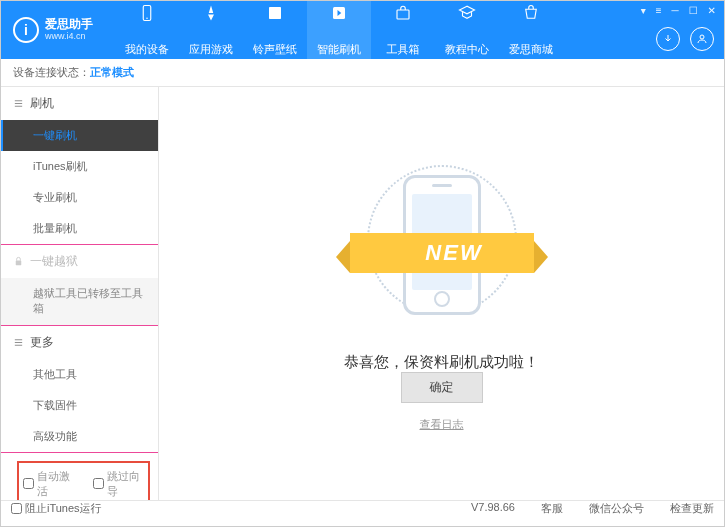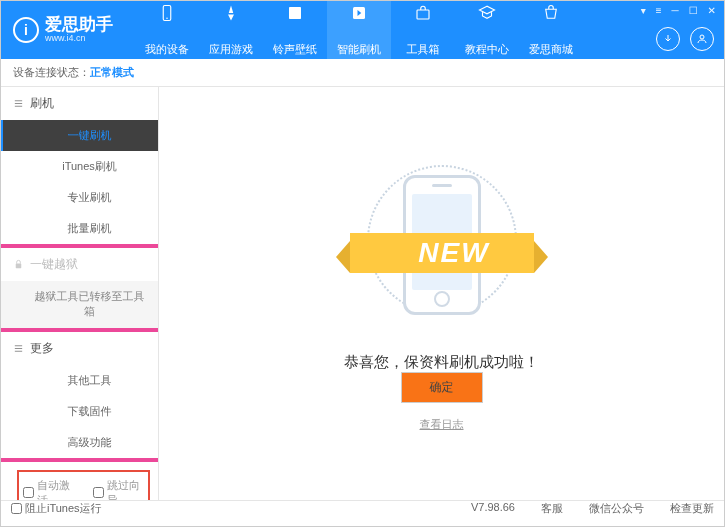--- a/index.html
+++ b/index.html
@@ -1,62 +1,62 @@
 <!DOCTYPE html>
 <html><head>
 <meta charset="utf-8">
 <style>
 * { margin: 0; padding: 0; box-sizing: border-box; font-family: "Microsoft YaHei", Arial, sans-serif; }
 body { width: 725px; height: 527px; background: #fff; overflow: hidden; border: 1px solid #ccc; }
 .header { background: #1e8fff; height: 58px; display: flex; align-items: center; color: #fff; position: relative; }
 .logo-area { display: flex; align-items: center; padding: 0 12px; }
 .logo-circle { width: 26px; height: 26px; border: 2px solid #fff; border-radius: 50%; display: flex; align-items: center; justify-content: center; font-weight: bold; font-size: 14px; margin-right: 6px; }
 .logo-text { display: flex; flex-direction: column; line-height: 1.1; }
-.logo-title { font-size: 17px; font-weight: bold; }
+.logo-title { font-size: 12px; font-weight: bold; }
 .logo-url { font-size: 9px; opacity: 0.85; }
 .nav { display: flex; height: 100%; margin-left: 10px; }
 .nav-item { width: 64px; display: flex; flex-direction: column; align-items: center; justify-content: center; font-size: 11px; cursor: pointer; gap: 20px; }
 .nav-item.active { background: #3ca0ff; }
 .nav-icon { width: 18px; height: 18px; display: flex; align-items: center; justify-content: center; }
 .nav-icon svg { width: 18px; height: 18px; fill: #fff; }
 .window-controls { position: absolute; right: 6px; top: 4px; display: flex; gap: 6px; font-size: 10px; }
 .win-ctrl { cursor: pointer; opacity: 0.9; padding: 0 2px;}
 .header-right { position: absolute; right: 10px; bottom: 8px; display: flex; gap: 10px; }
 .circ-btn { width: 24px; height: 24px; border: 1.5px solid #fff; border-radius: 50%; display: flex; align-items: center; justify-content: center; cursor: pointer; }
 .circ-btn svg { width: 12px; height: 12px; fill: none; stroke: #fff; stroke-width: 2; }
 .status-bar { height: 28px; border-bottom: 1px solid #e5e5e5; display: flex; align-items: center; padding: 0 12px; font-size: 11px; color: #666; }
 .status-mode { color: #1e8fff; font-weight: bold; }
 .content { display: flex; height: calc(100% - 58px - 28px - 26px); }
 .sidebar { width: 158px; border-right: 1px solid #e5e5e5; overflow-y: auto; font-size: 12px; }
-.side-group { border-bottom: 4px solid #ec4899; text-align: center; }
+.side-group { border-bottom: 1px solid #ec4899; }
 .side-header { display: flex; align-items: center; padding: 8px 12px; color: #555; gap: 6px; cursor: pointer; }
 .side-header.locked { color: #bbb; }
 .side-header svg { width: 11px; height: 11px; fill: #888; }
 .side-item { padding: 8px 12px 8px 32px; color: #666; cursor: pointer; font-size: 11px; }
 .side-item.active { background: #404040; color: #1e8fff; border-left: 2px solid #1e8fff; padding-left: 30px; }
 .side-item.note { background: #f5f5f5; color: #888; line-height: 1.4; }
 .side-bottom { padding: 8px; }
 .checkbox-row { border: 2px solid #e74c3c; padding: 6px 4px; display: flex; gap: 19px; font-size: 11px; color: #999; align-items: center; margin-left: 8px; }
 .chk { display: flex; align-items: center; gap: 3px; }
 .chk input { width: 11px; height: 11px; }
 .device-info { padding: 8px 4px 4px; font-size: 11px; }
 .device-name { color: #1e8fff; font-weight: bold; display: flex; align-items: center; gap: 4px; }
 .main { flex: 1; display: flex; flex-direction: column; align-items: center; justify-content: center; padding: 20px; }
 .illustration { width: 240px; height: 180px; position: relative; margin-bottom: 18px; }
 .dotted-circle { position: absolute; width: 150px; height: 150px; border: 2px dotted #c8d4e0; border-radius: 50%; left: 45px; top: 10px; }
 .phone { position: absolute; width: 78px; height: 140px; background: #fff; border: 3px solid #d0dae5; border-radius: 12px; left: 81px; top: 20px; }
 .phone::before { content: ''; position: absolute; top: 6px; left: 50%; transform: translateX(-50%); width: 20px; height: 3px; background: #d0dae5; border-radius: 2px; }
 .phone::after { content: ''; position: absolute; bottom: 5px; left: 50%; transform: translateX(-50%); width: 12px; height: 12px; border: 2px solid #d0dae5; border-radius: 50%; }
 .phone-screen { position: absolute; top: 16px; left: 6px; right: 6px; bottom: 22px; background: #e8f2fc; border-radius: 2px; }
-.ribbon { position: absolute; left: 28px; top: 78px; width: 184px; height: 40px; background: #ffc940; display: flex; align-items: center; justify-content: center; color: #fff; font-weight: bold; font-size: 28px; font-style: italic; letter-spacing: 2px; padding-left: 25px; }
+.ribbon { position: absolute; left: 28px; top: 78px; width: 184px; height: 40px; background: #ffc940; display: flex; align-items: center; justify-content: center; color: #fff; font-weight: bold; font-size: 22px; font-style: italic; letter-spacing: 2px; padding-left: 25px; }
 .ribbon::before, .ribbon::after { content: ''; position: absolute; width: 0; height: 0; border-style: solid; top: 8px; }
 .ribbon::before { left: -14px; border-width: 16px 14px 16px 0; border-color: transparent #e6b030 transparent transparent; }
 .ribbon::after { right: -14px; border-width: 16px 0 16px 14px; border-color: transparent transparent transparent #e6b030; }
 .success-msg { font-size: 15px; color: #333; }
-.ok-btn { border: 1px solid #ccc; background: #f97316; padding: 6px 28px; font-size: 12px; cursor: pointer; color: #444; margin-bottom: 14px; }
+.ok-btn { border: 1px solid #ccc; background: #e5e5e5; padding: 6px 28px; font-size: 12px; cursor: pointer; color: #444; margin-bottom: 14px; }
 .view-log { font-size: 11px; color: #999; cursor: pointer; text-decoration: underline; }
 .footer { height: 26px; border-top: 1px solid #e5e5e5; display: flex; align-items: flex-start; padding: 0 10px; font-size: 11px; color: #666; justify-content: space-between; }
 .footer-left { display: flex; align-items: center; gap: 5px; }
 .footer-right { display: flex; gap: 26px; }
 .footer-right span { cursor: pointer; }
 </style>
 </head>
 <body>
 
 <div class="header">

